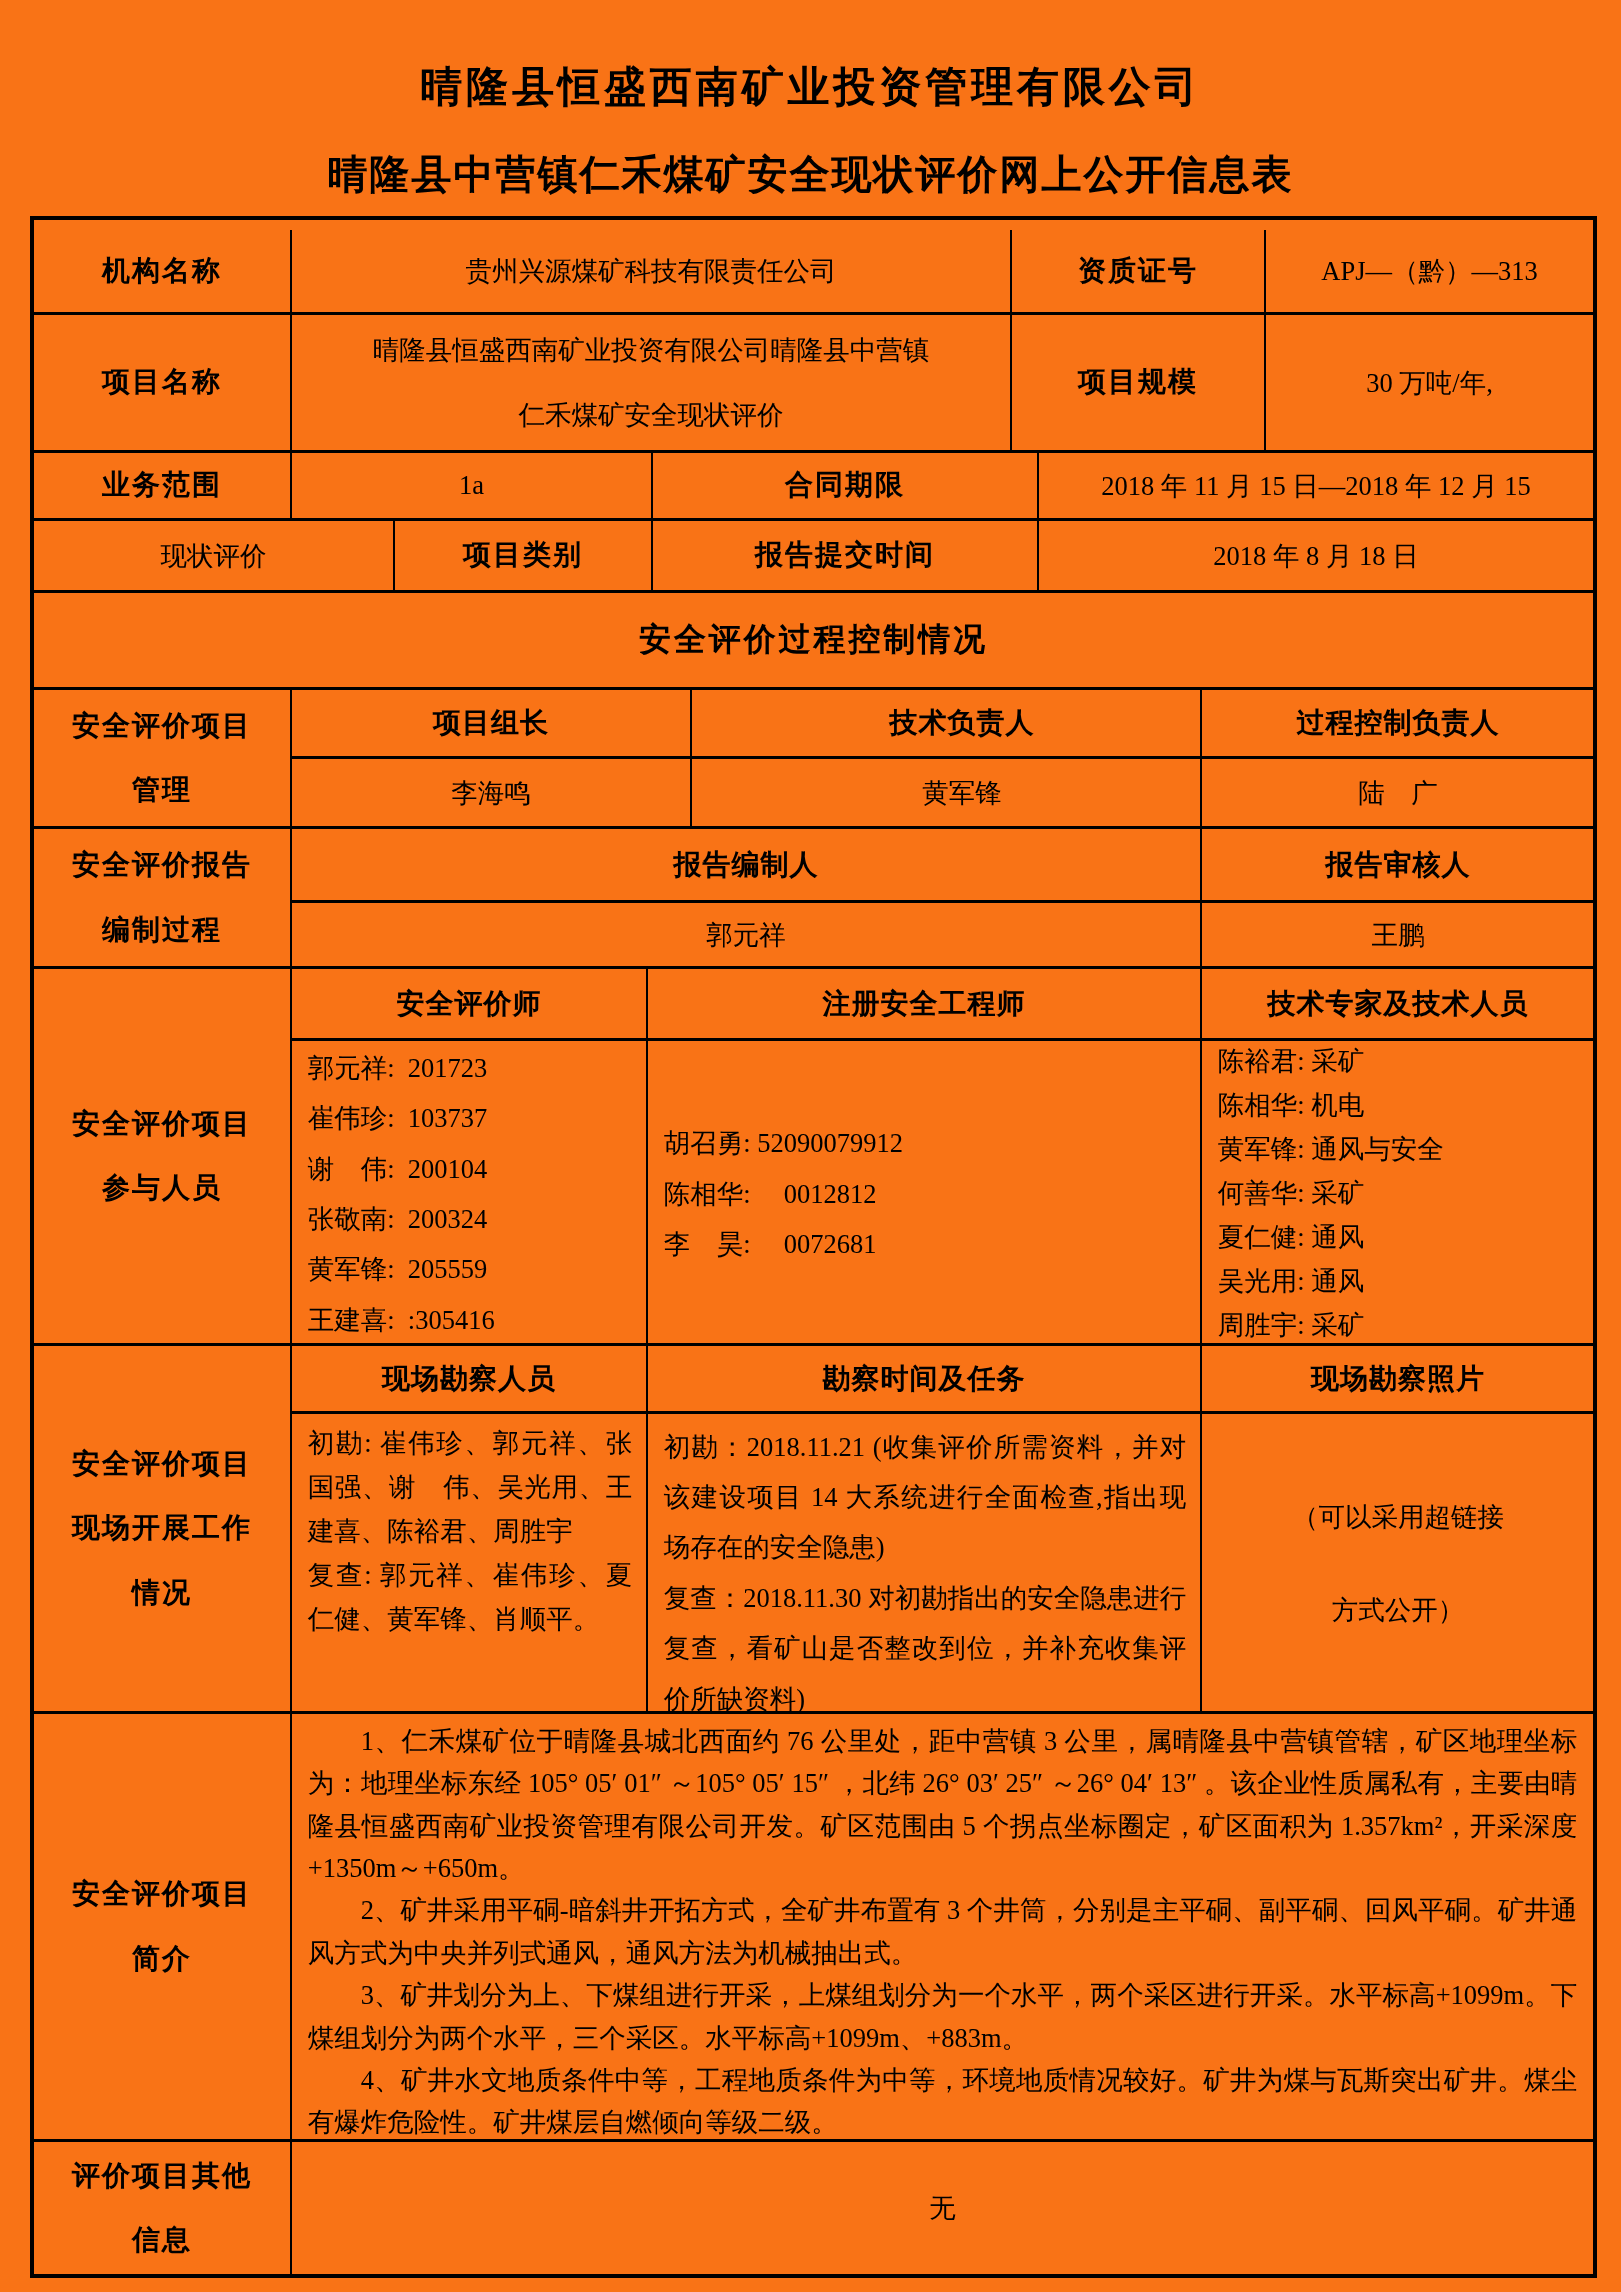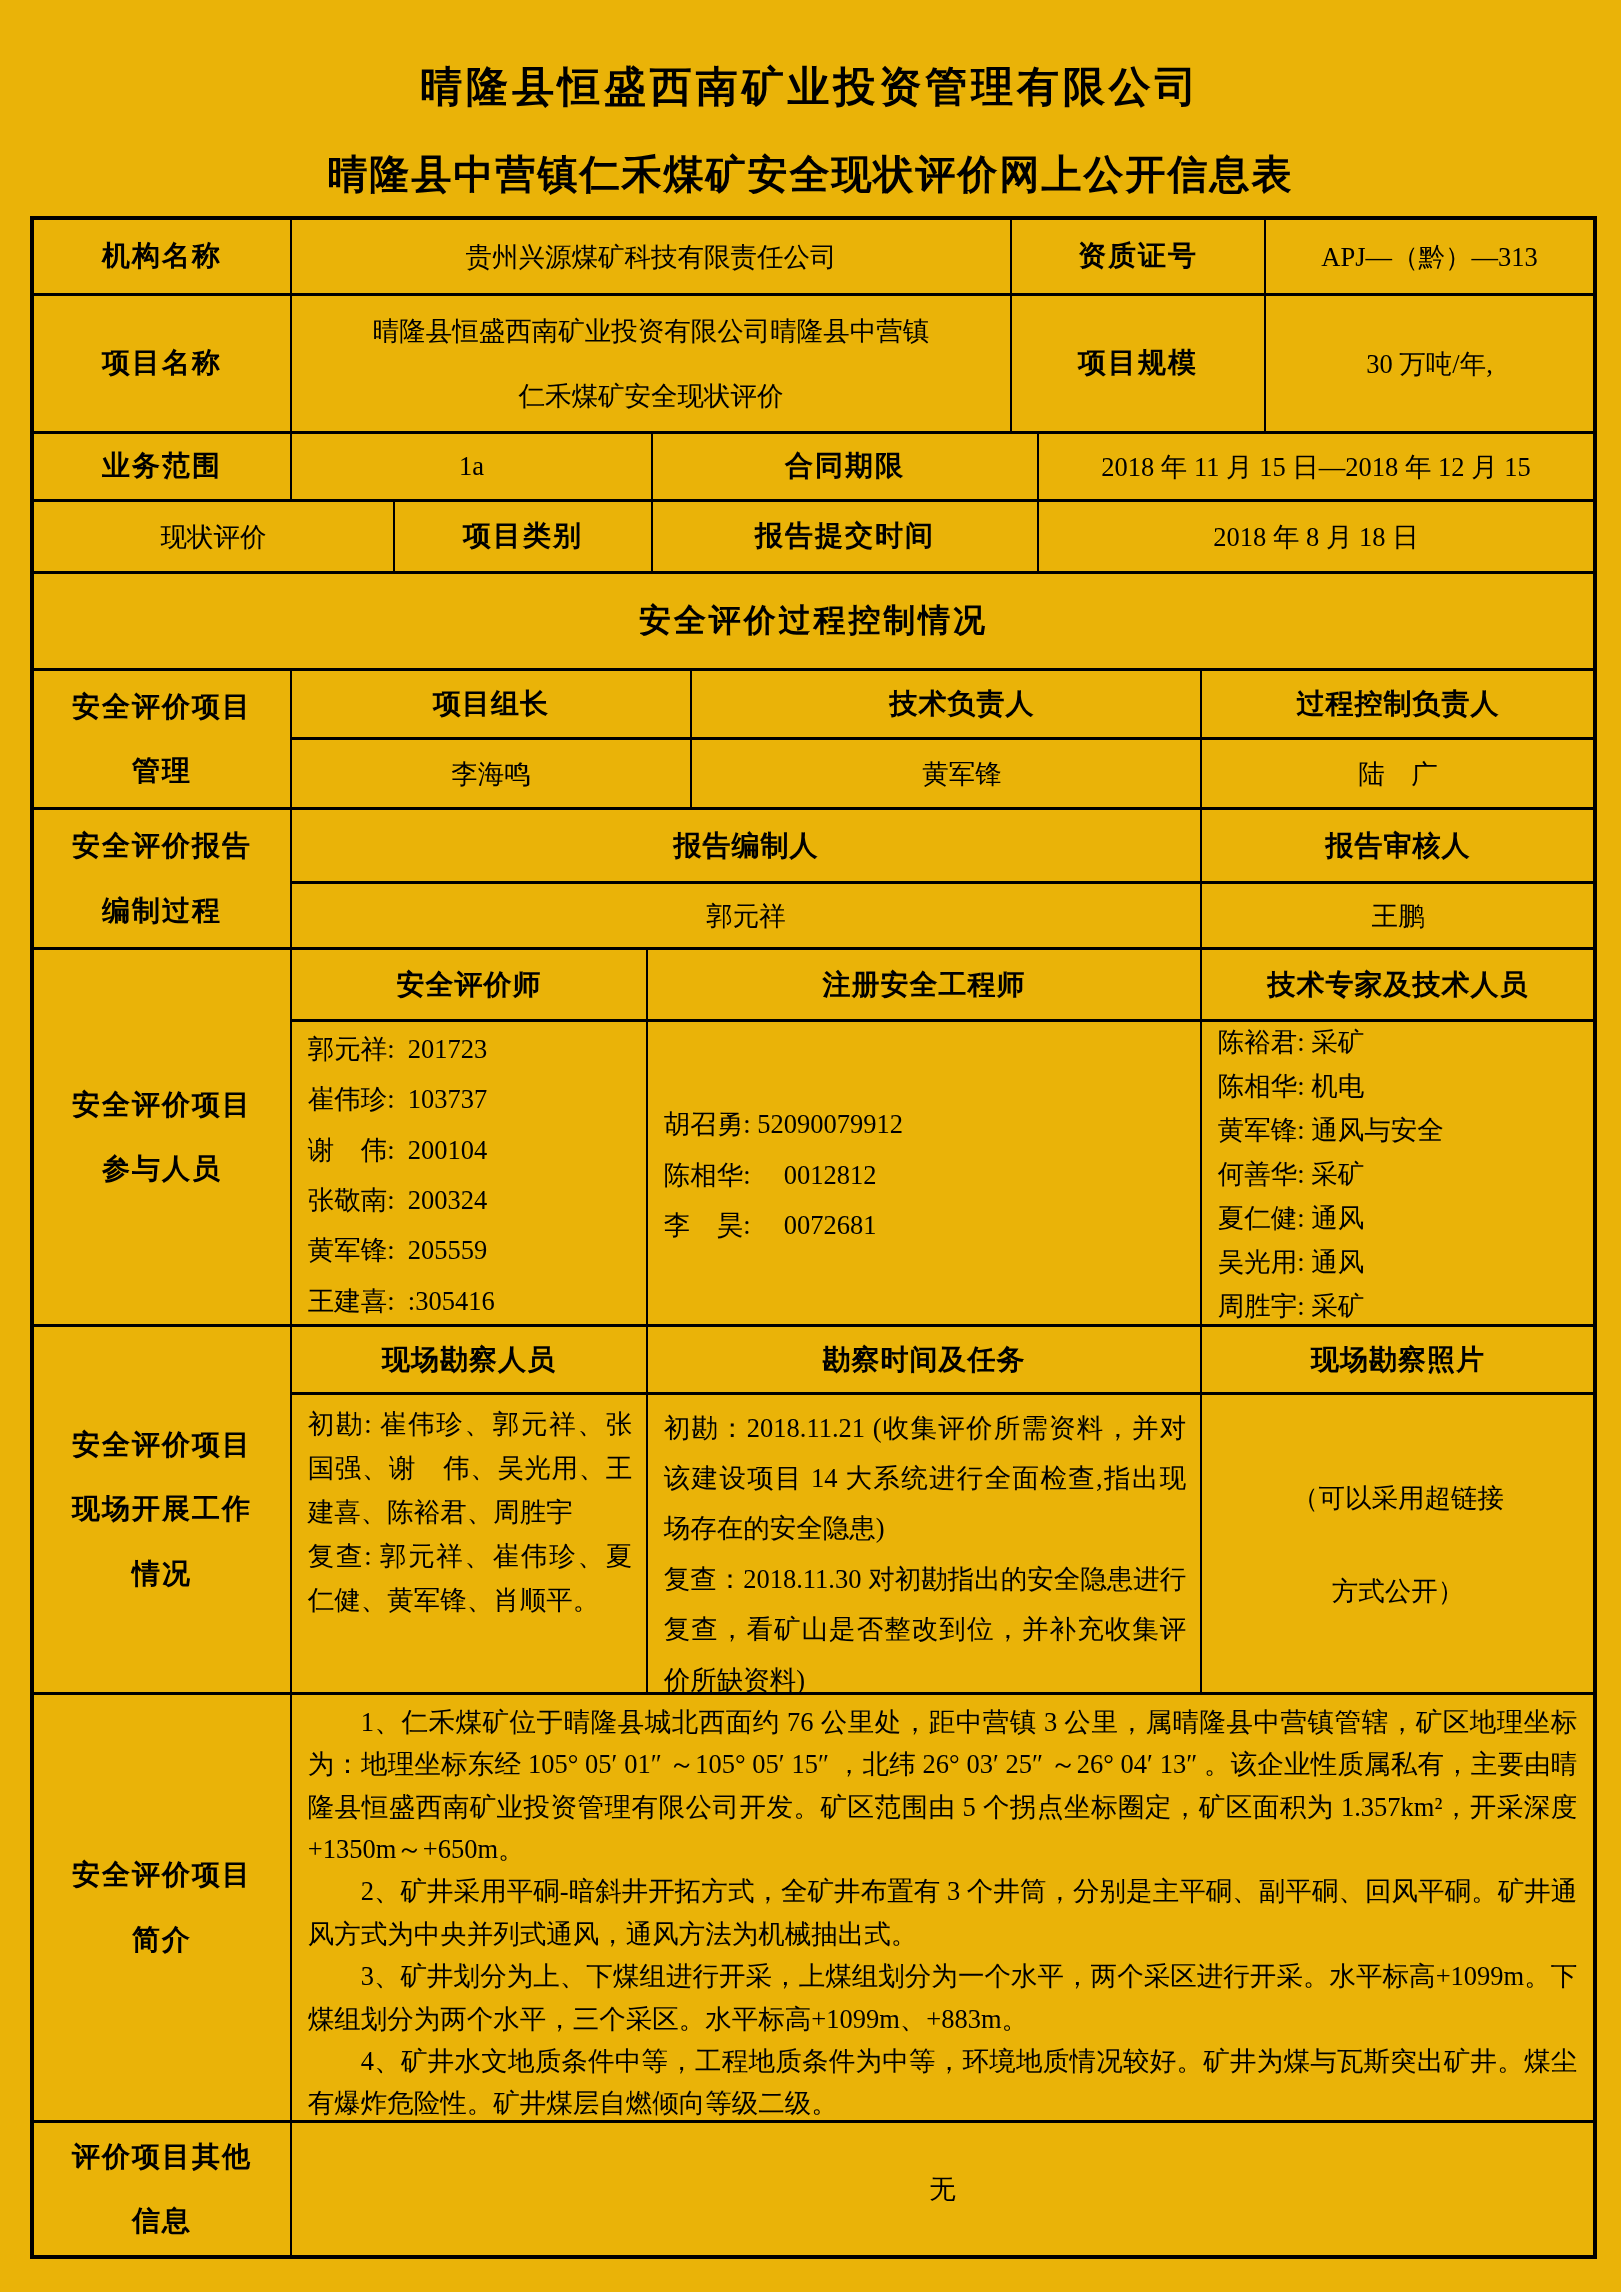--- a/index.html
+++ b/index.html
@@ -1,19 +1,19 @@
 <!DOCTYPE html>
 <html><head>
 <meta charset="utf-8">
 <style>
   html,body{margin:0;padding:0;background:#ffffff;}
   .page{
     position:relative;
     width:1621px;height:2293px;
-    background:#eab308;
+    background:#f97316;
     color:#000;
     font-family:"Liberation Serif","DejaVu Serif",serif;
     overflow:hidden;
   }
   .title1{
     position:absolute;top:59px;left:0;width:100%;
     text-align:center;
     font-family:"Liberation Sans","DejaVu Sans",sans-serif;
     font-weight:700;font-size:42px;letter-spacing:3.9px;
   }
@@ -82,21 +82,21 @@
   .c394{width:386px;flex:0 0 386px;}
   .c566{width:555px;flex:1 1 auto;}
   .c408{width:400px;flex:0 0 400px;}
   .c520{width:510px;flex:0 0 510px;padding-left:32px;}
   .c400{width:392px;flex:1 1 auto;}
   .c928{width:910px;flex:0 0 910px;}
   .c363{width:356px;flex:0 0 356px;}
   .c565{width:554px;flex:0 0 554px;}
   .c1328{width:1302px;flex:1 1 auto;}
   
-  .h70{height:76px;} .h141{height:138px;} .h69{height:68px;} .h73r{height:72px;}
+  .h70{height:85px;margin-top:10px;} .h141{height:138px;} .h69{height:68px;} .h73r{height:72px;}
   .h85{height:97px;} .h142{height:139px;} .h143{height:140px;}
   .h385{height:377px;} .h375{height:368px;} .h437{height:428px;} .h135{height:132px;}
   .sh70{height:69px;} .sh72{height:71px;} .sh75{height:74px;} .sh68{height:67px;}
   .sh73{height:72px;} .sh312{height:306px;} .sh69{height:68px;} .sh306{height:300px;}
   .banner{
     font-family:"Liberation Sans","DejaVu Sans",sans-serif;
     font-weight:700;font-size:32px;letter-spacing:2.9px;
     width:100%;flex:1 1 auto;
   }
 </style>

